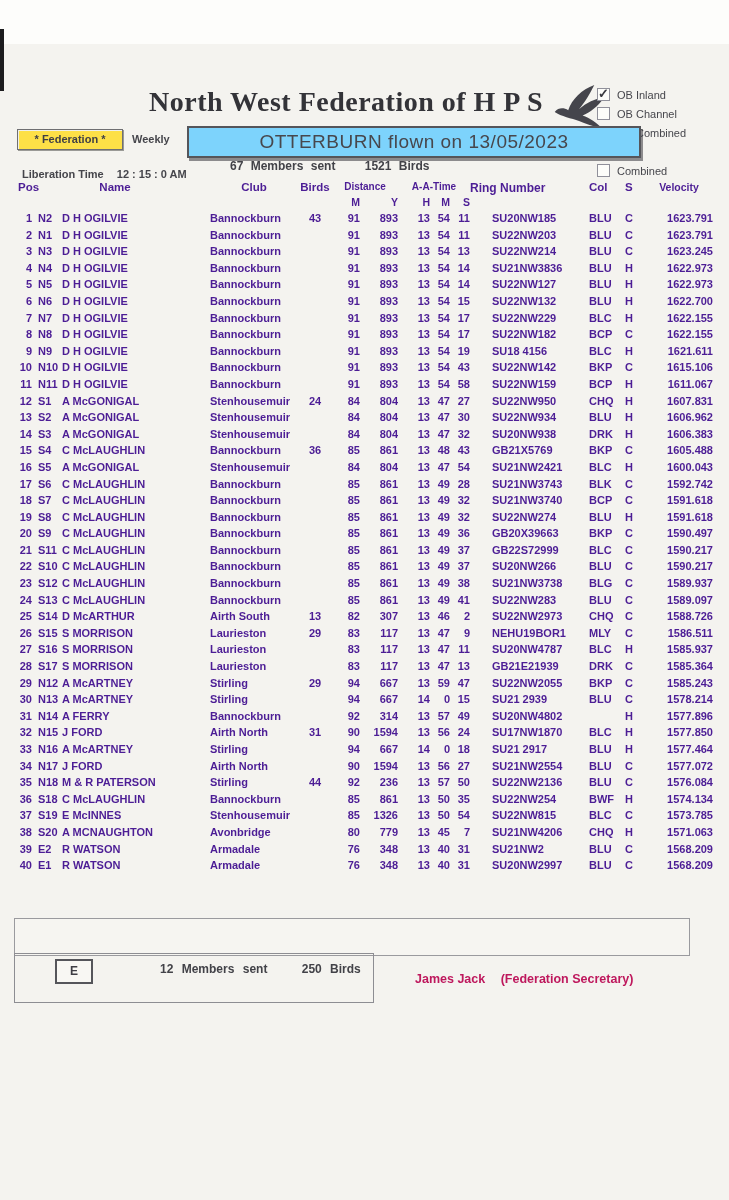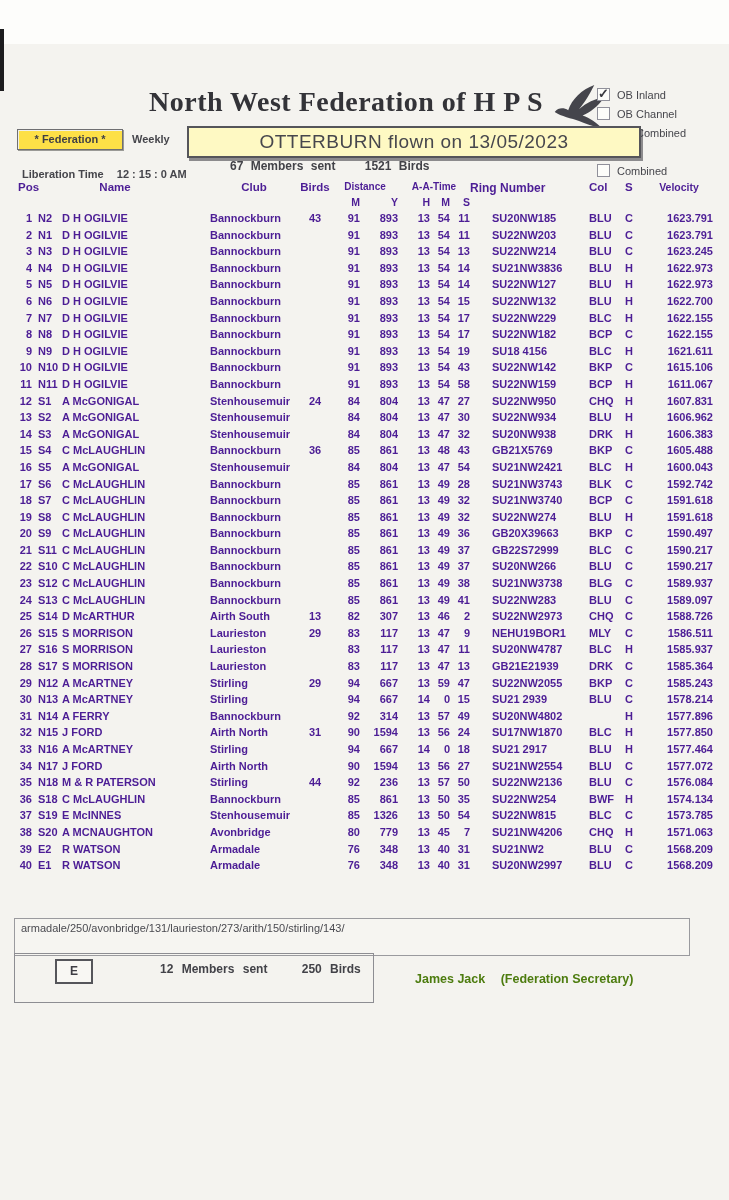--- a/index.html
+++ b/index.html
@@ -18,21 +18,21 @@
           position:relative;flex:0 0 auto;}
   .cb-box.checked::after{content:"✓";position:absolute;left:0px;top:-3px;font-size:13px;
           font-weight:bold;color:#3a3a40;}
   .cb-label{font-size:11px;color:#46464c;}
 
   .fed-btn{position:absolute;left:17px;top:129px;width:104px;height:19px;background:#fde047;
            border:1px solid #6f6f72;box-shadow:inset 1px 1px 0 #efefeb, 1px 1px 0 #9a9a96;
            font-size:11px;font-weight:bold;color:#3e3e45;text-align:center;line-height:19px;}
   .weekly{position:absolute;left:132px;top:133px;font-size:11px;font-weight:bold;color:#45454b;}
 
-  .race-box{position:absolute;left:187px;top:126px;width:450px;height:28px;background:#fef9c3;
+  .race-box{position:absolute;left:187px;top:126px;width:450px;height:28px;background:#7dd3fc;
             border:2px solid #55555a;box-shadow:2px 3px 0 rgba(70,70,75,.6);
             display:flex;align-items:center;justify-content:center;}
   .race-box span{font-size:19px;color:#47474d;letter-spacing:.5px;}
 
   .lib-line{position:absolute;left:22px;top:168px;font-size:11px;font-weight:bold;color:#45454b;}
   .lib-line .val{margin-left:10px;}
   .sent-line{position:absolute;left:230px;top:159px;font-size:12px;font-weight:bold;color:#424248;word-spacing:4px;}
   .sent-line .birds{margin-left:22px;}
 
   .tablewrap{position:absolute;left:18px;top:181px;width:700px;
@@ -70,21 +70,21 @@
   .c-sex{padding-left:6px;}
   .c-vel{text-align:right;}
 
   .racepoints{position:absolute;left:14px;top:918px;width:662px;height:32px;border:1px solid #9a9a9e;
               background:#f6f5f1;font-size:11px;color:#4a4a50;padding:2px 6px;line-height:14px;}
   .summary-box{position:absolute;left:14px;top:953px;width:358px;height:48px;border:1px solid #8d8d92;}
   .e-badge{position:absolute;left:40px;top:5px;width:34px;height:21px;border:2px solid #55555a;
            background:#f8f7f3;text-align:center;line-height:21px;font-size:12px;font-weight:bold;color:#3e3e44;}
   .summary-text{position:absolute;left:145px;top:8px;font-size:12px;font-weight:bold;color:#424248;word-spacing:5px;}
   .summary-text .birds{margin-left:26px;}
-  .secretary{position:absolute;left:415px;top:972px;font-size:12.5px;font-weight:bold;color:#4d7c0f;}
+  .secretary{position:absolute;left:415px;top:972px;font-size:12.5px;font-weight:bold;color:#be185d;}
   .secretary .role{margin-left:12px;}
 </style>
 </head>
 <body>
 
 <div class="top-band"></div>
 <div class="scan-edge"></div>
 
 <div class="title">North West Federation of H P S</div>
 
@@ -790,21 +790,20 @@
         <div class="c-s">31</div>
         <div class="c-ring">SU20NW2997</div>
         <div class="c-col">BLU</div>
         <div class="c-sex">C</div>
         <div class="c-vel">1568.209</div>
       </div>
     </div>
 </div>
 
 <div class="racepoints">
-  <div>armadale/250/avonbridge/131/laurieston/273/arith/150/stirling/143/</div>
 </div>
 
 <div class="summary-box">
   <div class="e-badge">E</div>
   <div class="summary-text">
     <span>12 Members sent</span>
     <span class="birds">250 Birds</span>
   </div>
 </div>
 

